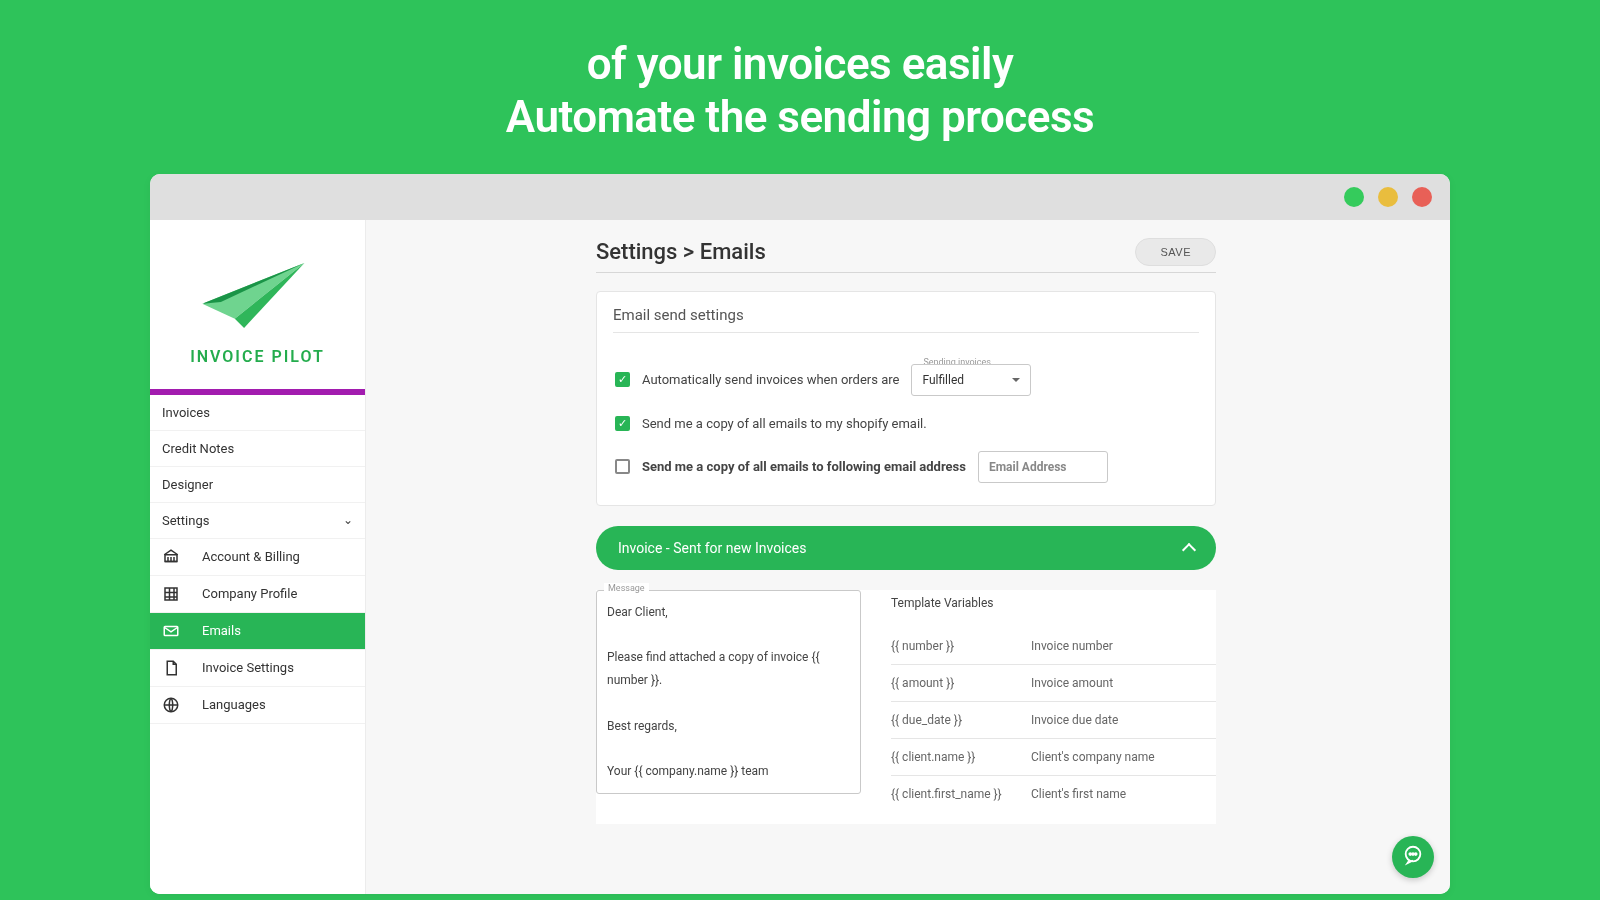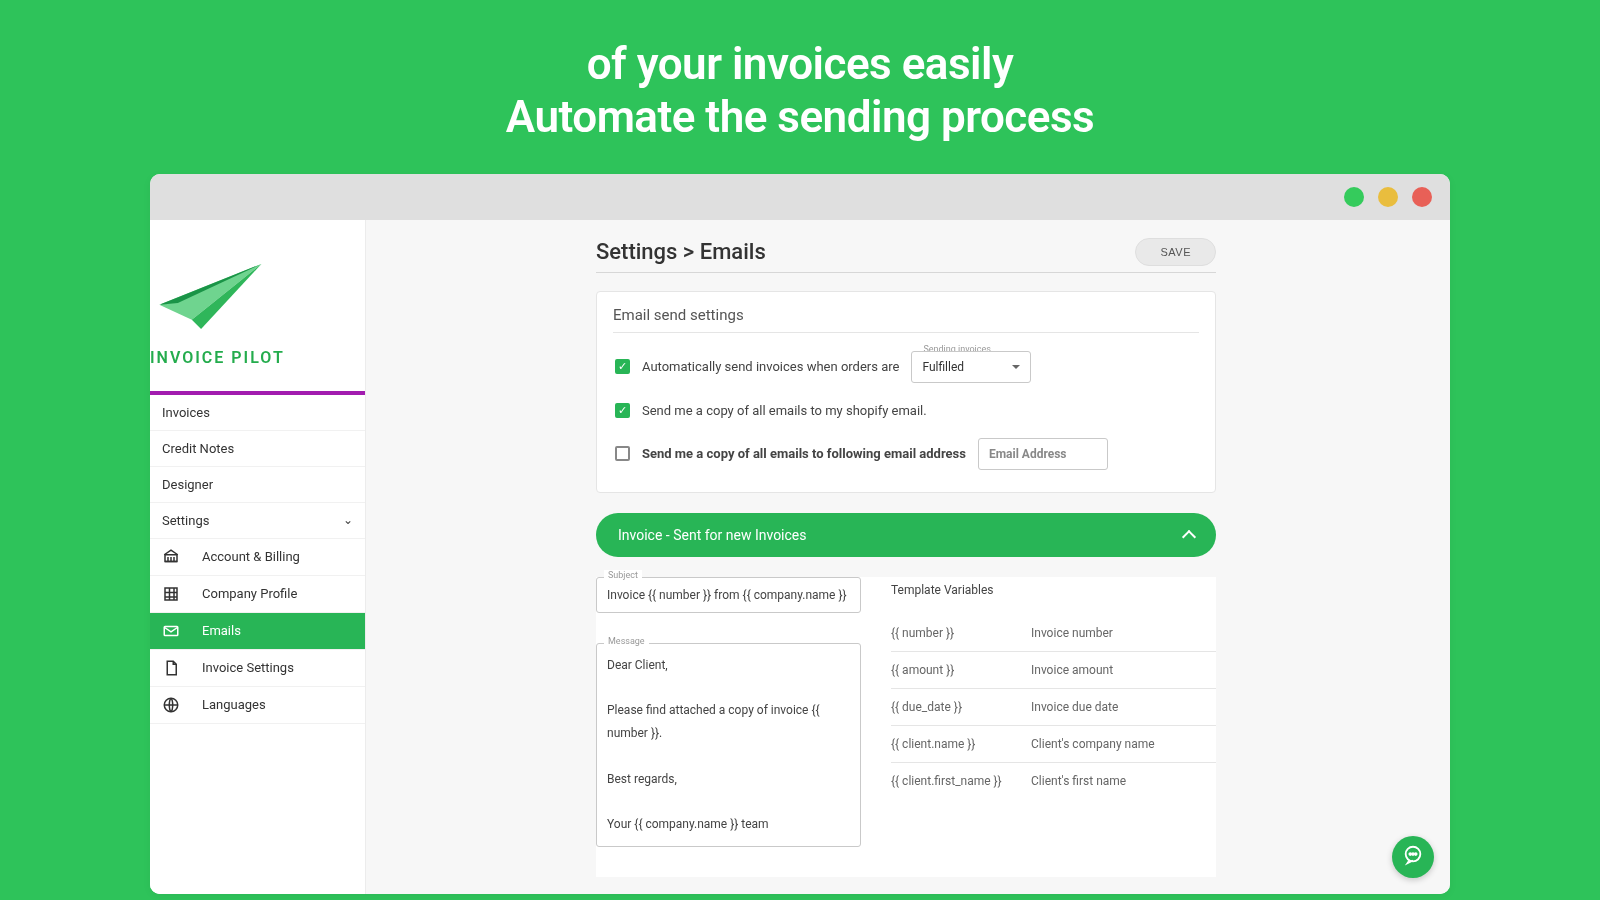--- a/index.html
+++ b/index.html
@@ -51,22 +51,23 @@
     width: 216px;
     background: #fff;
     border-right: 1px solid #ececec;
     display: flex;
     flex-direction: column;
   }
   .brand {
     height: 175px;
     display: flex;
     flex-direction: column;
+    align-items: center;
     justify-content: center;
-    border-bottom: 4px solid #a21caf;
+    border-bottom: 6px solid #a21caf;
   }
   .brand svg { width: 130px; height: 90px; }
   .brand-name {
     color: #24ac4d;
     font-size: 16px;
     font-weight: 600;
     letter-spacing: 2px;
     margin-top: 10px;
   }
   .nav a, .nav .row {
@@ -130,21 +131,21 @@
     border: 1px solid #e5e5e5;
     border-radius: 4px;
     padding: 14px 18px 22px;
     margin-bottom: 20px;
   }
   .card-title {
     font-size: 15px;
     color: #555;
     border-bottom: 1px solid #e5e5e5;
     padding-bottom: 8px;
-    margin-bottom: 18px;
+    margin-bottom: 31px;
     margin-left: -2px; margin-right:-2px;
   }
   .form-row {
     display: flex;
     align-items: center;
     gap: 12px;
     margin-bottom: 20px;
     font-size: 13px;
     color: #444;
   }
@@ -380,24 +381,20 @@
           </div>
         </div>
 
         <div class="accordion-head">
           <span>Invoice - Sent for new Invoices</span>
           <span class="chev-up"></span>
         </div>
 
         <div class="accordion-body">
           <div class="left-col">
-            <div class="subject-wrap">
-              <span class="float-label">Subject</span>
-              <input type="text" value="Invoice {{ number }} from {{ company.name }}" style="">
-            </div>
             <div class="msg-wrap">
               <span class="float-label">Message</span>
               <div class="msg">Dear Client,
 
 Please find attached a copy of invoice {{ number }}.
 
 Best regards,
 
 Your {{ company.name }} team</div>
             </div>

